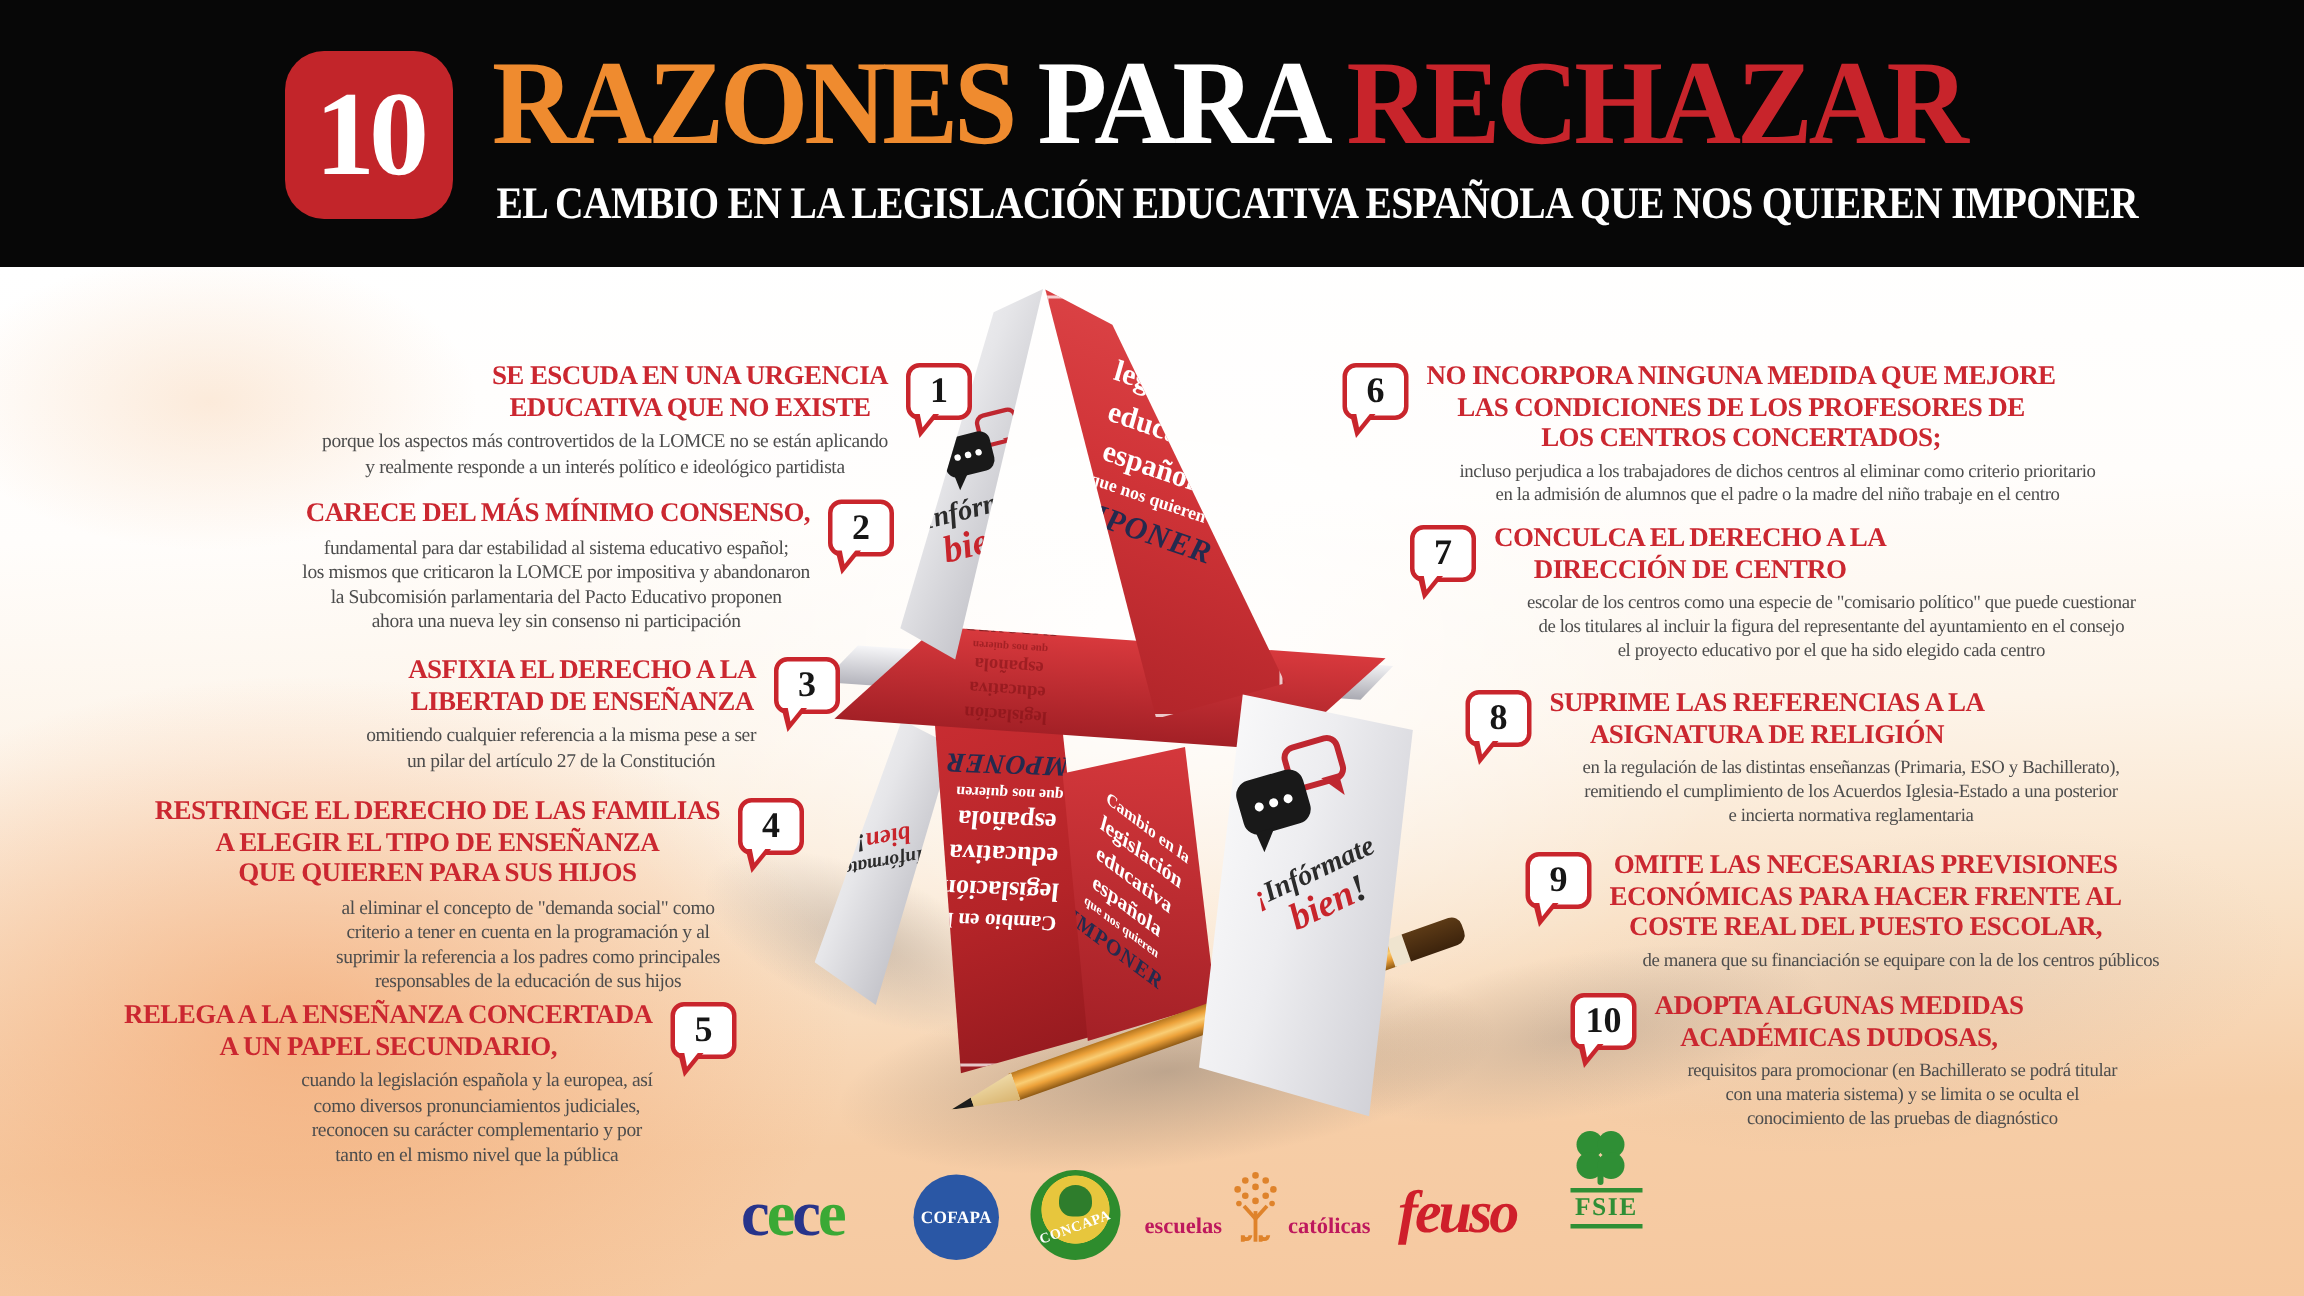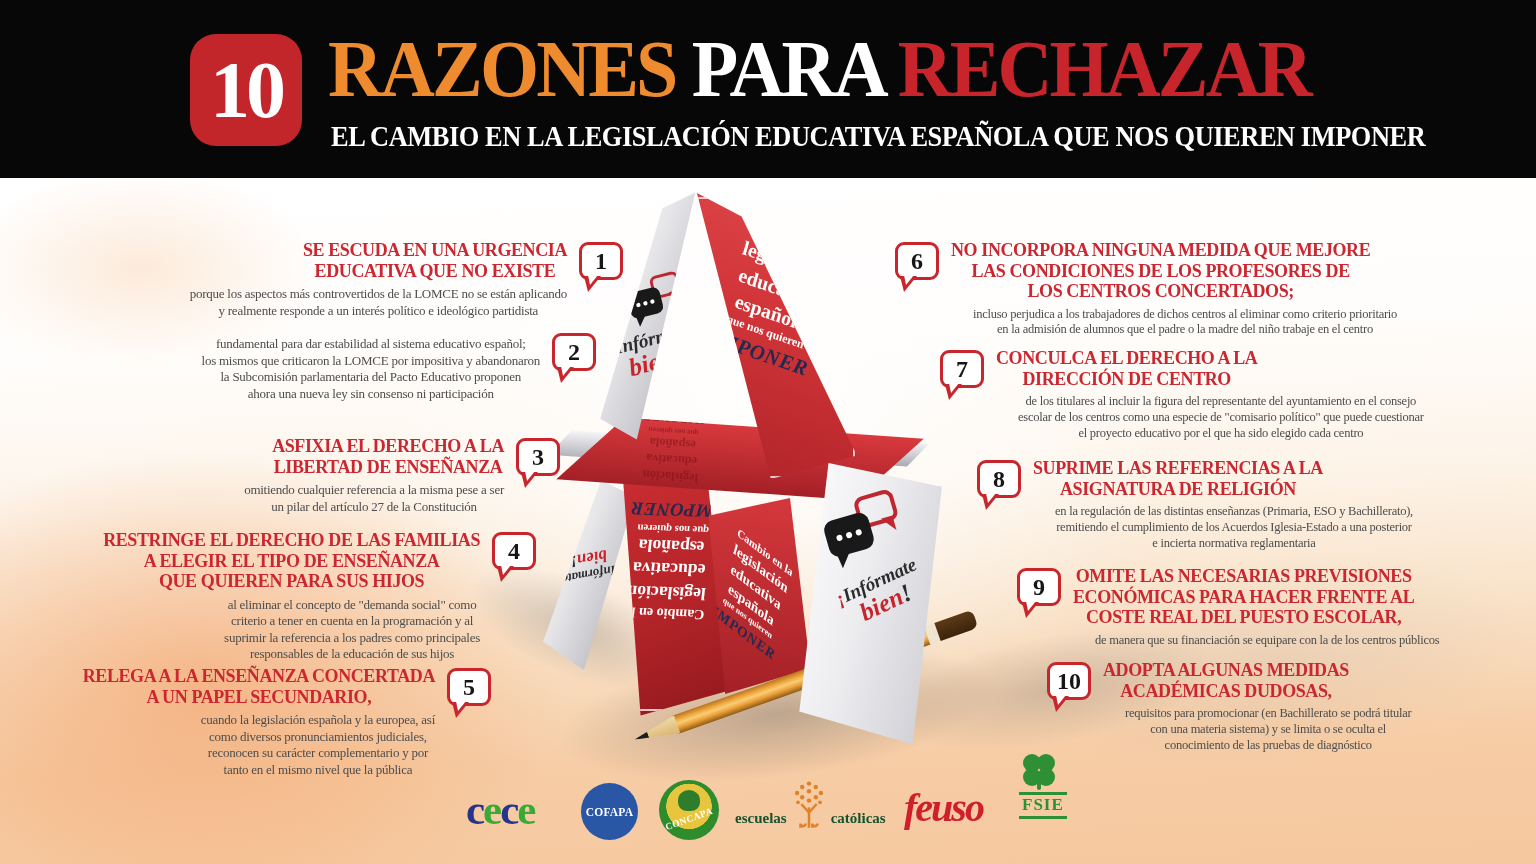--- a/index.html
+++ b/index.html
@@ -140,34 +140,34 @@
   .ptip{position:absolute;left:0;top:0;width:46px;height:19px;
     background:linear-gradient(180deg,#eed9a6,#d9b46f);clip-path:polygon(0 52%,100% 0,100% 100%);}
   .ptip::before{content:'';position:absolute;left:0;top:26%;width:15px;height:48%;
     background:#1d1d1d;clip-path:polygon(0 50%,100% 0,100% 100%);}
   .pband{position:absolute;right:40px;top:0;width:11px;height:19px;background:#efe4cf;}
   .pend{position:absolute;right:0;top:0;width:40px;height:19px;border-radius:0 7px 7px 0;
     background:linear-gradient(180deg,#5c3a16,#3c230c);}
 
   
   .logos{position:absolute;left:0;top:0;z-index:12;}
-  .logo{position:absolute;}
+  .logo{position:absolute;margin-left:28px;}
   .cece{left:466px;top:788px;font-size:43px;font-weight:bold;letter-spacing:-2px;line-height:1;}
   .cece .l0,.cece .l2{color:#27348b;}
   .cece .l1,.cece .l3{color:#3aa935;}
   .cofapa{left:581px;top:783px;width:57px;height:57px;border-radius:50%;background:#2a57a5;
           display:flex;align-items:center;justify-content:center;color:#fff;
           font-size:11.5px;font-weight:bold;letter-spacing:.2px;}
   .concapa{left:659px;top:780px;width:60px;height:60px;border-radius:50%;position:relative;overflow:hidden;
     background:radial-gradient(circle at 50% 44%,#e7c63d 0 50%,#2e8c2d 51% 100%);}
   .concapa .tree{position:absolute;left:31%;top:16%;width:38%;height:36%;background:#2e7d2c;
     border-radius:50% 50% 42% 42%;}
   .concapa .cc-label{position:absolute;left:-4px;right:-4px;top:34px;text-align:center;color:#fff;
     font-size:9.5px;font-weight:bold;transform:rotate(-20deg);letter-spacing:.4px;}
-  .escat{left:735px;top:778px;display:flex;align-items:flex-end;gap:5px;color:#14532d;
+  .escat{left:735px;top:778px;display:flex;align-items:flex-end;gap:5px;color:#be185d;
          font-weight:bold;font-size:15px;line-height:1;}
   .escat .word{padding-bottom:4px;}
   .feuso{left:904px;top:788px;font-size:40px;font-weight:bold;font-style:italic;color:#cf1f2b;
          letter-spacing:-2px;line-height:1;}
   .fsie{left:1019px;top:752px;width:62px;display:flex;flex-direction:column;align-items:flex-start;}
   .fsie-text{margin-top:2px;font-size:17px;font-weight:bold;color:#2f8f35;letter-spacing:1px;
     border-top:3px solid #2f8f35;border-bottom:3px solid #2f8f35;padding:1px 3px;line-height:1.1;}
 </style>
 </head>
 <body>
@@ -286,37 +286,40 @@
             </div>
         </div>
         <div class="wtext">
           <div class="wl1"><span class="wred">¡</span><span class="wdark">Infórmate</span></div>
           <div class="wl2"><span class="wred">bien</span><span class="wdark">!</span></div>
         </div>
       </div>
     </div>
   </div>
 
-  <div class="item left" style="top:240px;right:956px">
+  <div class="item left" style="top:240px;right:931px">
     <div class="txt">
         <div class="h">
           <div class="ln">SE ESCUDA EN UNA URGENCIA</div>
           <div class="ln">EDUCATIVA QUE NO EXISTE</div>
         </div>
     <div class="b">
           <div class="ln">porque los aspectos más controvertidos de la LOMCE no se están aplicando</div>
           <div class="ln">y realmente responde a un interés político e ideológico partidista</div>
         </div>
       </div>
     <div class="bubble">
         <span>1</span>
       </div>
   </div>
   <div class="item left" style="top:331px;right:983px">
     <div class="txt">
+        <div class="h">
+          <div class="ln">CARECE DEL MÁS MÍNIMO CONSENSO,</div>
+        </div>
     <div class="b">
           <div class="ln">fundamental para dar estabilidad al sistema educativo español;</div>
           <div class="ln">los mismos que criticaron la LOMCE por impositiva y abandonaron</div>
           <div class="ln">la Subcomisión parlamentaria del Pacto Educativo proponen</div>
           <div class="ln">ahora una nueva ley sin consenso ni participación</div>
         </div>
       </div>
     <div class="bubble">
         <span>2</span>
       </div>
@@ -391,22 +394,22 @@
   <div class="item right" style="top:348px;left:940px">
     <div class="bubble">
         <span>7</span>
       </div>
     <div class="txt">
         <div class="h">
           <div class="ln">CONCULCA EL DERECHO A LA</div>
           <div class="ln">DIRECCIÓN DE CENTRO</div>
         </div>
     <div class="b">
+          <div class="ln">escolar de los centros como una especie de "comisario político" que puede cuestionar</div>
           <div class="ln">de los titulares al incluir la figura del representante del ayuntamiento en el consejo</div>
-          <div class="ln">escolar de los centros como una especie de "comisario político" que puede cuestionar</div>
           <div class="ln">el proyecto educativo por el que ha sido elegido cada centro</div>
         </div>
       </div>
   </div>
   <div class="item right" style="top:458px;left:977px">
     <div class="bubble">
         <span>8</span>
       </div>
     <div class="txt">
         <div class="h">

